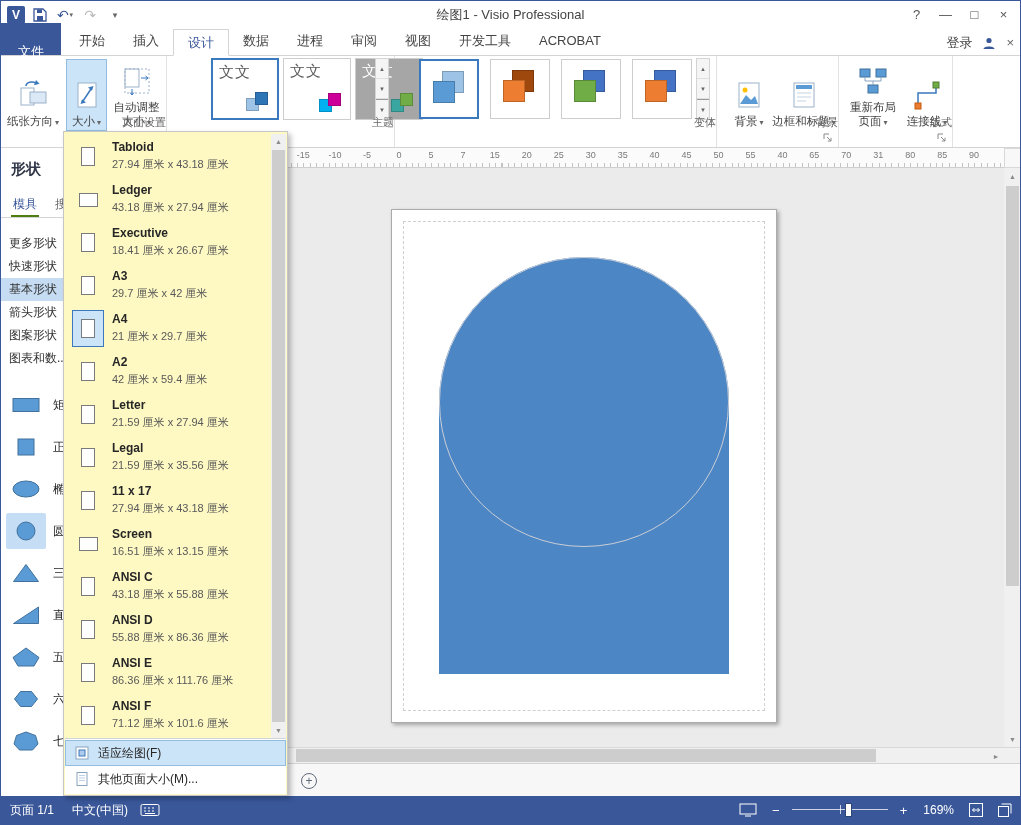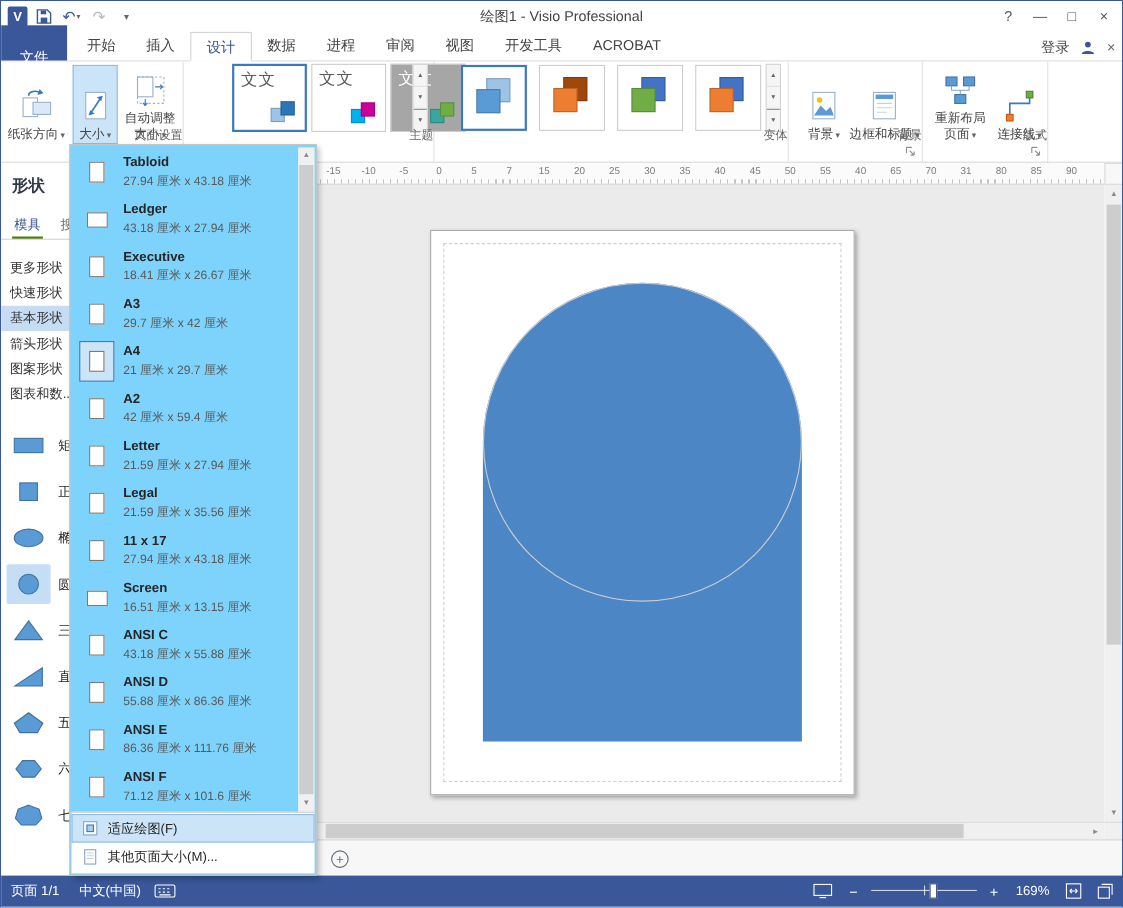--- a/index.html
+++ b/index.html
@@ -111,21 +111,21 @@
   .sb-right{position:absolute;right:4px;top:0;height:100%;display:flex;align-items:center;gap:7px;}
   .sb-ic{display:flex;align-items:center;justify-content:center;padding:0 3px;height:100%;cursor:default;}
   .zbtn{font-size:13px;color:#fff;padding:0 5px;cursor:default;}
   .zslider{position:relative;width:96px;height:18px;cursor:default;}
   .zslider .track{position:absolute;left:0;right:0;top:8px;height:1px;background:rgba(255,255,255,.75);}
   .zslider .notch{position:absolute;left:48px;top:4px;width:1px;height:9px;background:rgba(255,255,255,.75);}
   .zslider .handle{position:absolute;left:53px;top:2px;width:7px;height:14px;background:#fff;border:1px solid #2e4577;}
   .zoomlvl{font-size:12px;color:#fff;padding:0 4px;cursor:default;}
 
   
-  .size-menu{position:absolute;left:62px;top:130px;width:225px;height:665px;background:#7dd3fc;border:1px solid #c6c6c6;box-shadow:3px 3px 5px rgba(0,0,0,.25);z-index:100;}
+  .size-menu{position:absolute;left:62px;top:130px;width:225px;height:665px;background:#fef9c3;border:1px solid #c6c6c6;box-shadow:3px 3px 5px rgba(0,0,0,.25);z-index:100;}
   .size-list{position:absolute;left:1px;top:3px;right:17px;bottom:58px;overflow:hidden;}
   .size-item{height:43px;position:relative;cursor:default;}
   .iconbox{position:absolute;left:7px;top:3px;width:32px;height:37px;display:flex;align-items:center;justify-content:center;border:1px solid transparent;}
   .size-item.selected .iconbox{border-color:#3a79bd;background:#cce4f7;}
   .pagethumb{border:1px solid #7a7a7a;background:#fff;display:block;}
   .pagethumb.portrait{width:14px;height:19px;}
   .pagethumb.landscape{width:19px;height:14px;}
   .sname{display:block;margin-left:47px;padding-top:5px;font-size:12px;font-weight:bold;color:#262626;}
   .ssize{display:block;margin-left:47px;margin-top:3px;font-size:11px;color:#595959;}
   .menu-scroll{position:absolute;top:2px;right:1px;width:15px;bottom:57px;background:#f0f0f0;}

